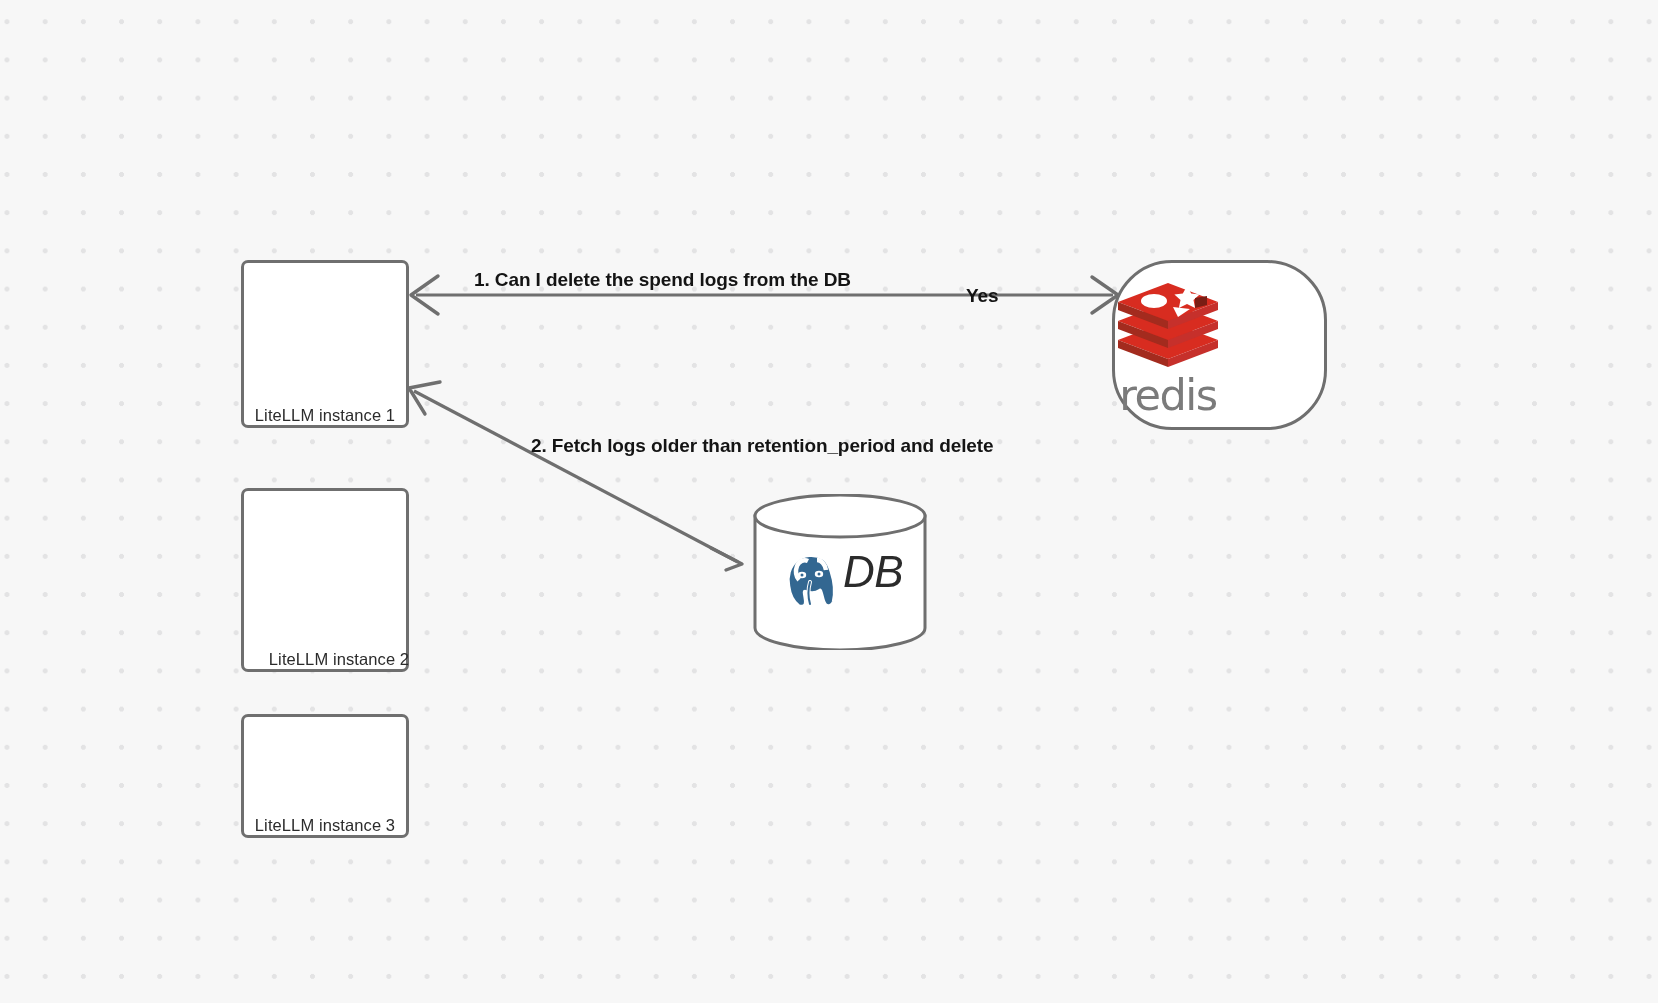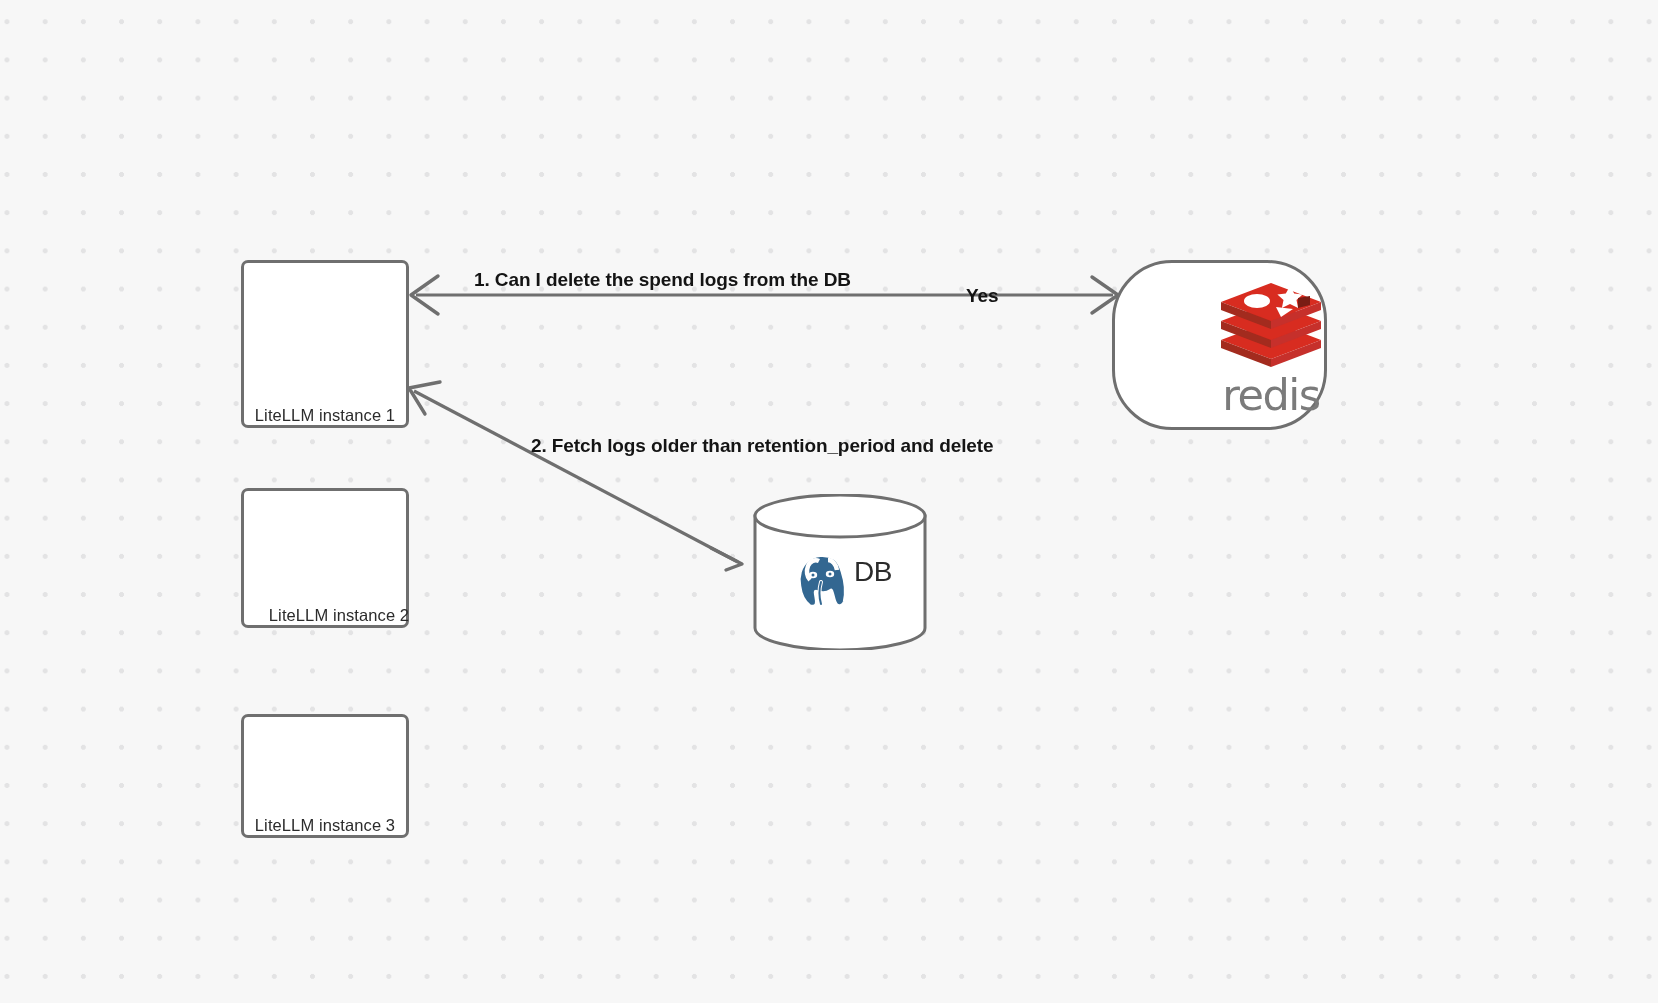--- a/index.html
+++ b/index.html
@@ -39,21 +39,21 @@
   }
 
   
   .redis-node {
     position: absolute;
     background: #ffffff;
     border: 3px solid #6f6f6f;
     border-radius: 60px;
     display: flex;
     flex-direction: column;
-    align-items: flex-end;
+    align-items: flex-start;
     justify-content: center;
     box-sizing: border-box;
   }
   .redis-logo-wrap {
     display: flex;
     flex-direction: column;
     align-items: center;
     margin-top: 2px;
   }
   .redis-wordmark {
@@ -75,26 +75,27 @@
     left: 0;
     top: 0;
     width: 100%;
     height: 100%;
     display: flex;
     align-items: center;
     justify-content: center;
     gap: 0px;
   }
   .db-text {
-    font-size: 28px;
+    font-size: 44px;
     color: #2b2b2b;
     font-family: "Liberation Sans", sans-serif;
     font-weight: 400;
     letter-spacing: -0.5px;
     line-height: 1;
+    font-style: italic;
   }
 
   
   .edge-label {
     position: absolute;
     font-size: 19px;
     font-weight: bold;
     color: #141414;
     font-family: "Liberation Sans", sans-serif;
     white-space: nowrap;
@@ -138,21 +139,21 @@
   <div class="edge-label" style="left:474px; top:269px;">1.  Can I delete the spend logs from the DB</div>
 
   <div class="edge-label" style="left:966px; top:285px;">Yes</div>
 
   <div class="edge-label" style="left:531px; top:435px;">2.  Fetch logs older than retention_period and delete</div>
 
   <div class="node-box" style="left:241px; top:260px; width:168px; height:168px;">
     <span class="node-box-label">LiteLLM instance 1</span>
   </div>
 
-  <div class="node-box" style="left:241px; top:488px; width:168px; height:140px;padding-left:28px;">
+  <div class="node-box" style="left:241px; top:488px; width:168px; height:184px;padding-left:28px;">
     <span class="node-box-label">LiteLLM instance 2</span>
   </div>
 
   <div class="node-box" style="left:241px; top:714px; width:168px; height:124px;">
     <span class="node-box-label">LiteLLM instance 3</span>
   </div>
 
   <div class="redis-node" style="left:1112px; top:260px; width:215px; height:170px;">
     <div class="redis-logo-wrap">
       <span>

